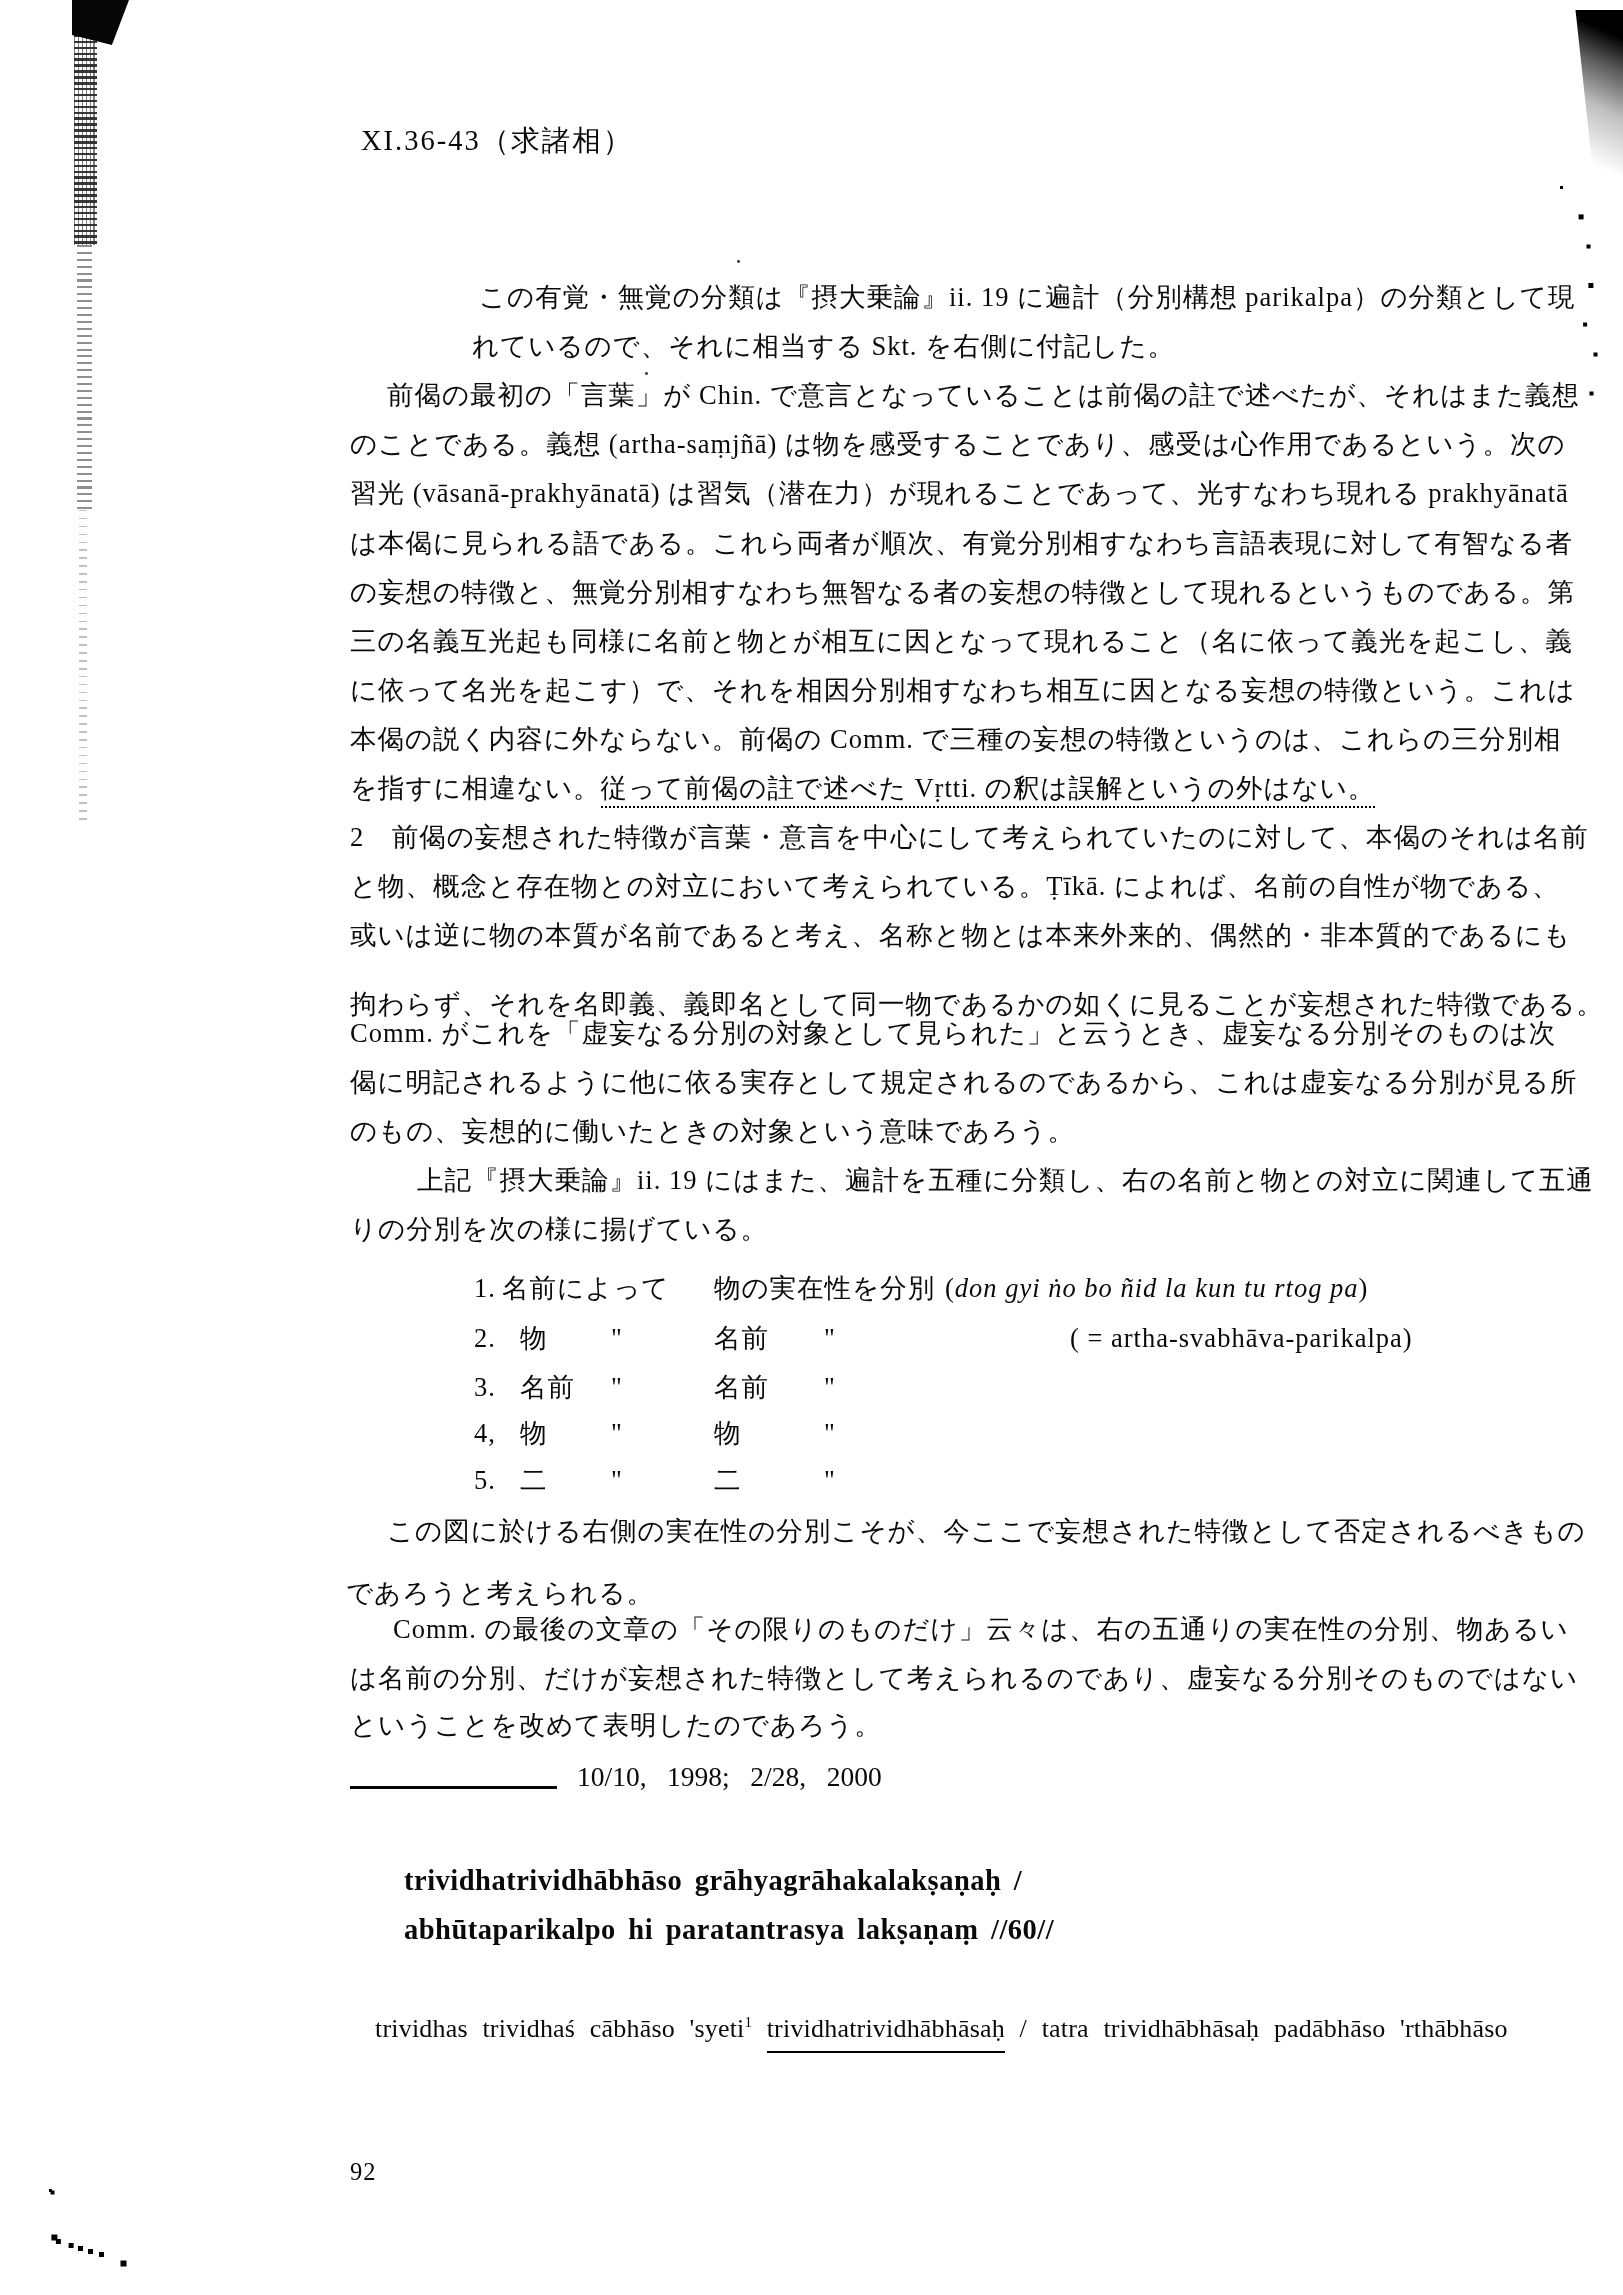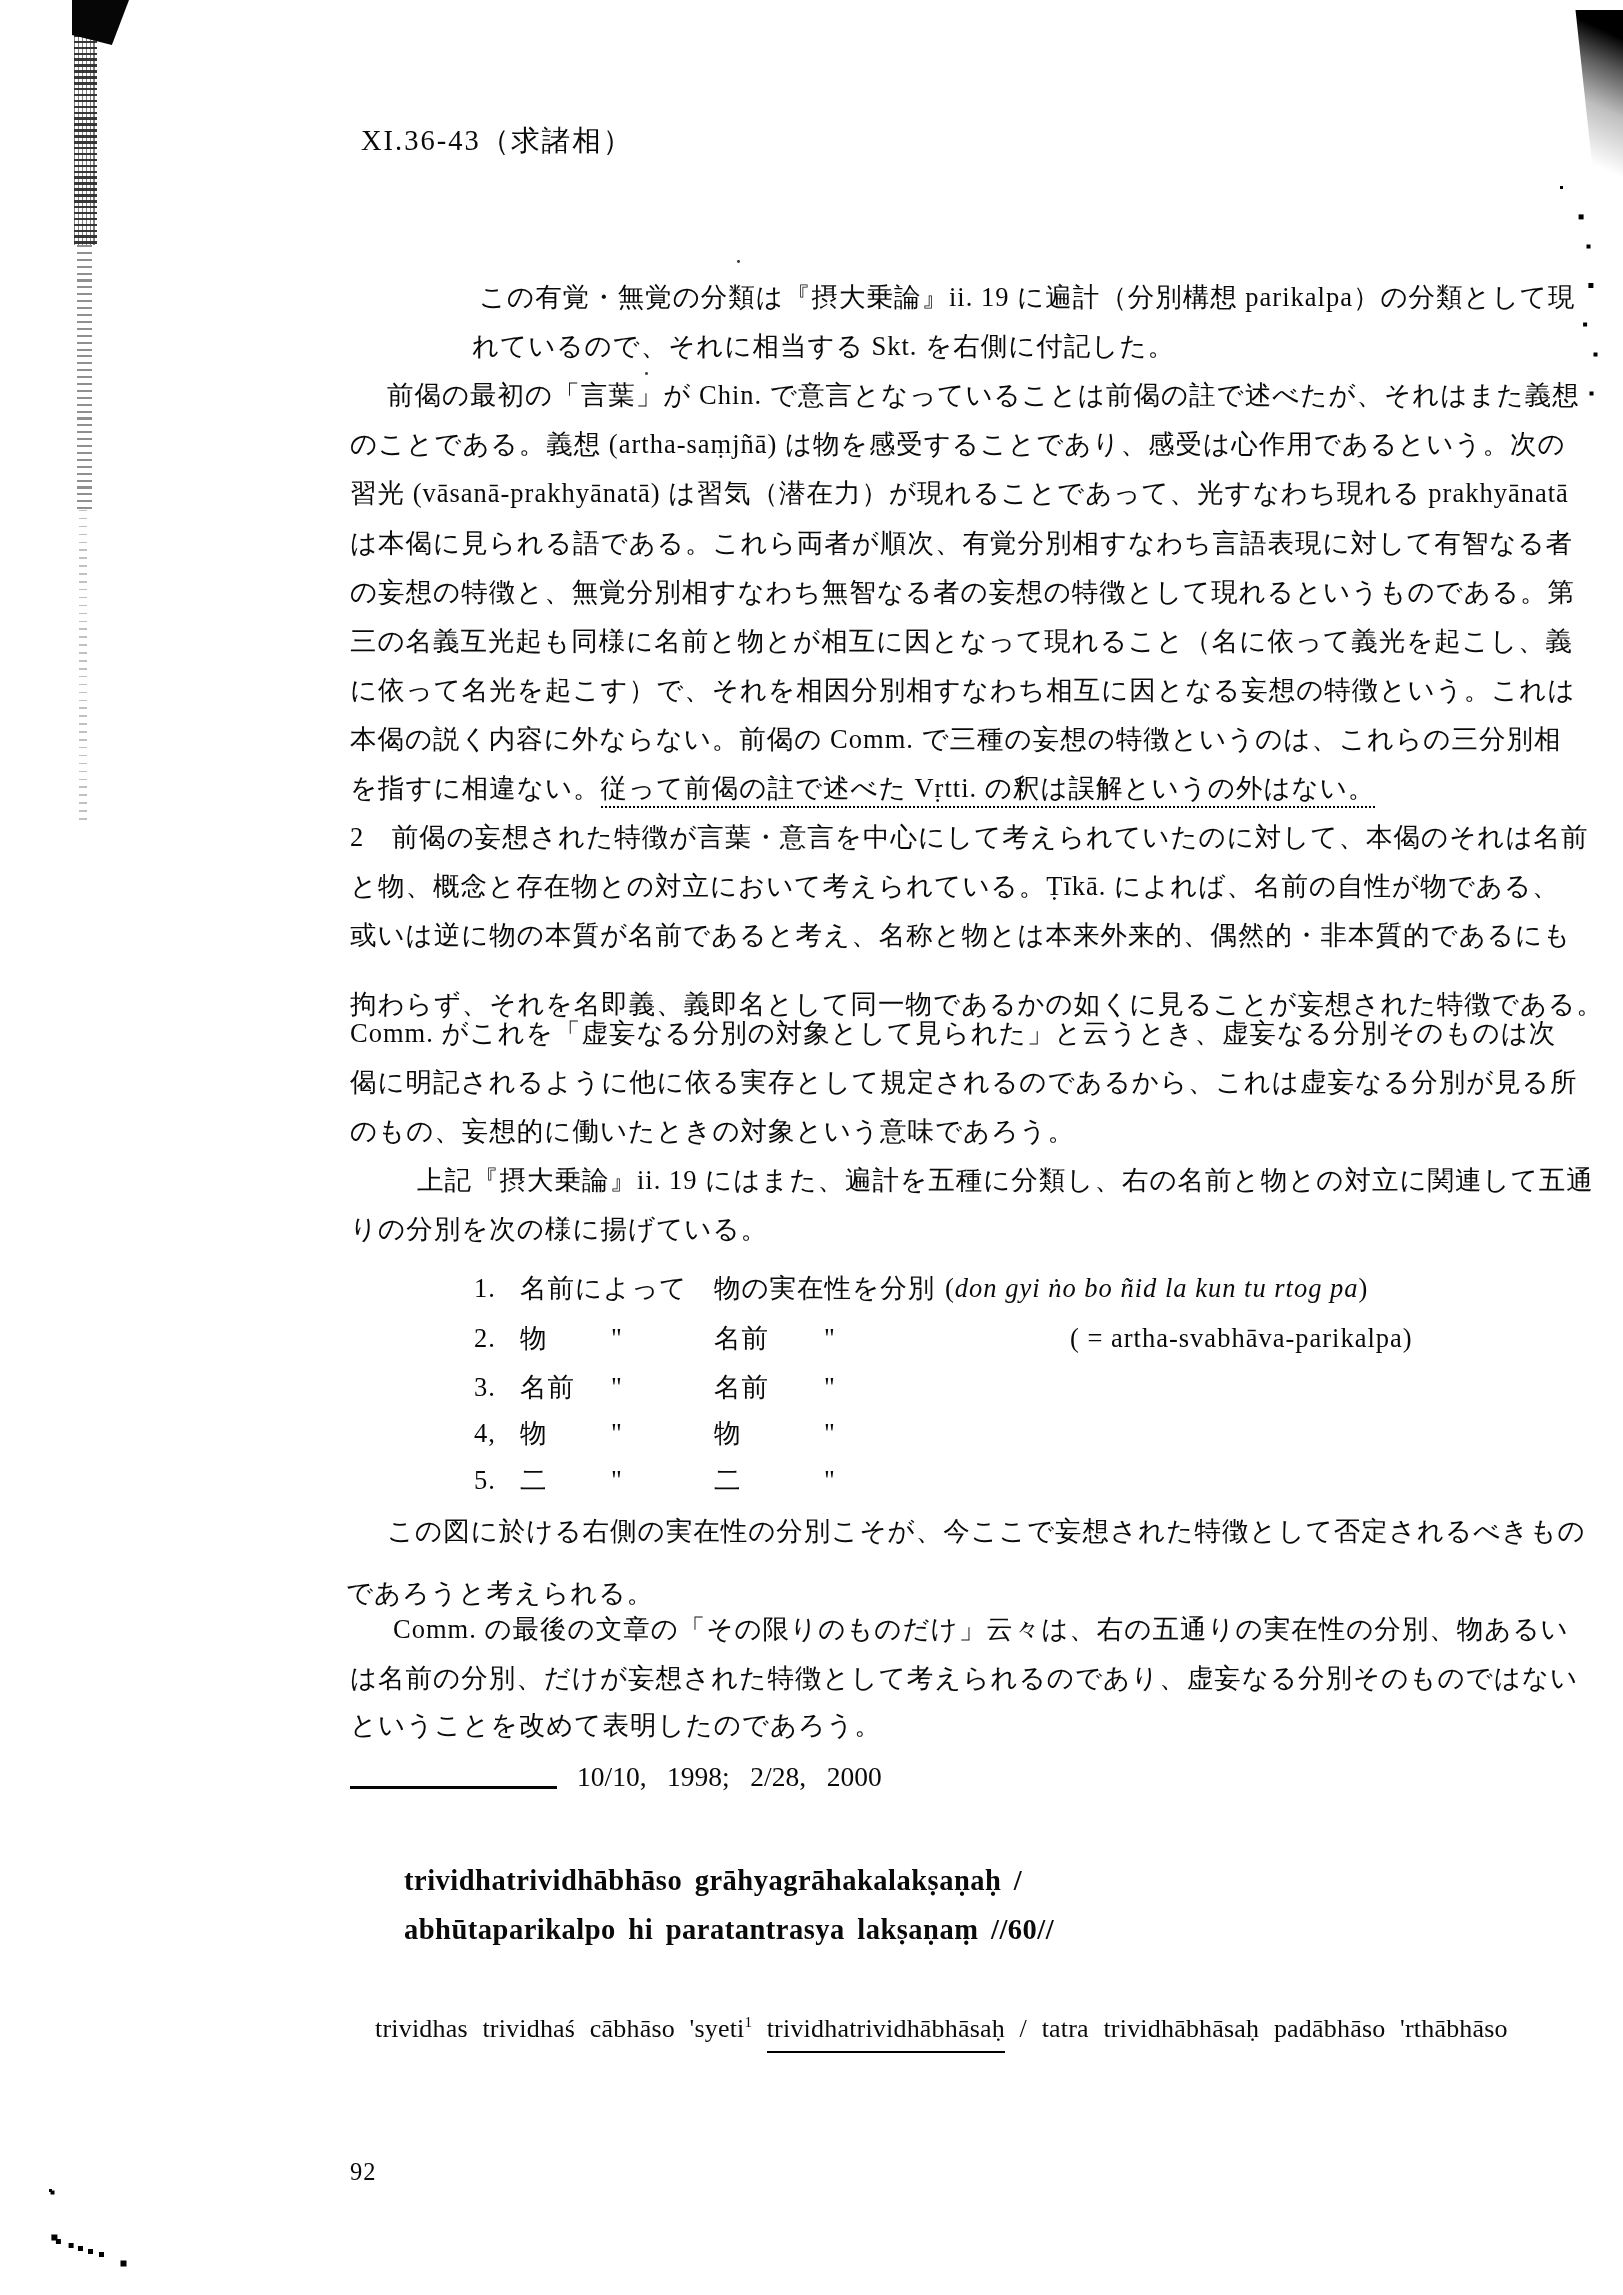--- a/index.html
+++ b/index.html
@@ -81,21 +81,21 @@
       <div class="tline" style="left: 350px; top: 1214px;"><span>りの分別を次の様に揚げている。</span></div>
       <div class="tline" style="left: 387px; top: 1516px;"><span>この図に於ける右側の実在性の分別こそが、今ここで妄想された特徴として否定されるべきもの</span></div>
       <div class="tline" style="left: 346px; top: 1565px; margin-top: 13px;"><span>であろうと考えられる。</span></div>
       <div class="tline" style="left: 393px; top: 1614px;"><span>Comm. の最後の文章の「その限りのものだけ」云々は、右の五通りの実在性の分別、物あるい</span></div>
       <div class="tline" style="left: 350px; top: 1663px;"><span>は名前の分別、だけが妄想された特徴として考えられるのであり、虚妄なる分別そのものではない</span></div>
       <div class="tline" style="left: 350px; top: 1710px;"><span>ということを改めて表明したのであろう。</span></div>
     </div>
 
   <div id="class-list">
       <div class="tline" style="left: 474px; top: 1273px;"><span>1.</span></div>
-      <div class="tline" style="left: 520px; top: 1273px;"><span>名前によって</span></div>
+      <div class="tline" style="left: 502px; top: 1273px;"><span>名前によって</span></div>
       <div class="tline" style="left: 714px; top: 1273px;"><span>物の実在性を分別</span></div>
       <div class="tline" style="left: 945px; top: 1273px;"><span>(</span><span class="s-i">don gyi ṅo bo ñid la kun tu rtog pa</span><span>)</span></div>
       <div class="tline" style="left: 474px; top: 1323px;"><span>2.</span></div>
       <div class="tline" style="left: 520px; top: 1323px;"><span>物</span></div>
       <div class="tline" style="left: 611px; top: 1323px;"><span>"</span></div>
       <div class="tline" style="left: 714px; top: 1323px;"><span>名前</span></div>
       <div class="tline" style="left: 824px; top: 1323px;"><span>"</span></div>
       <div class="tline" style="left: 1070px; top: 1323px;"><span>( = artha-svabhāva-parikalpa)</span></div>
       <div class="tline" style="left: 474px; top: 1372px;"><span>3.</span></div>
       <div class="tline" style="left: 520px; top: 1372px;"><span>名前</span></div>

